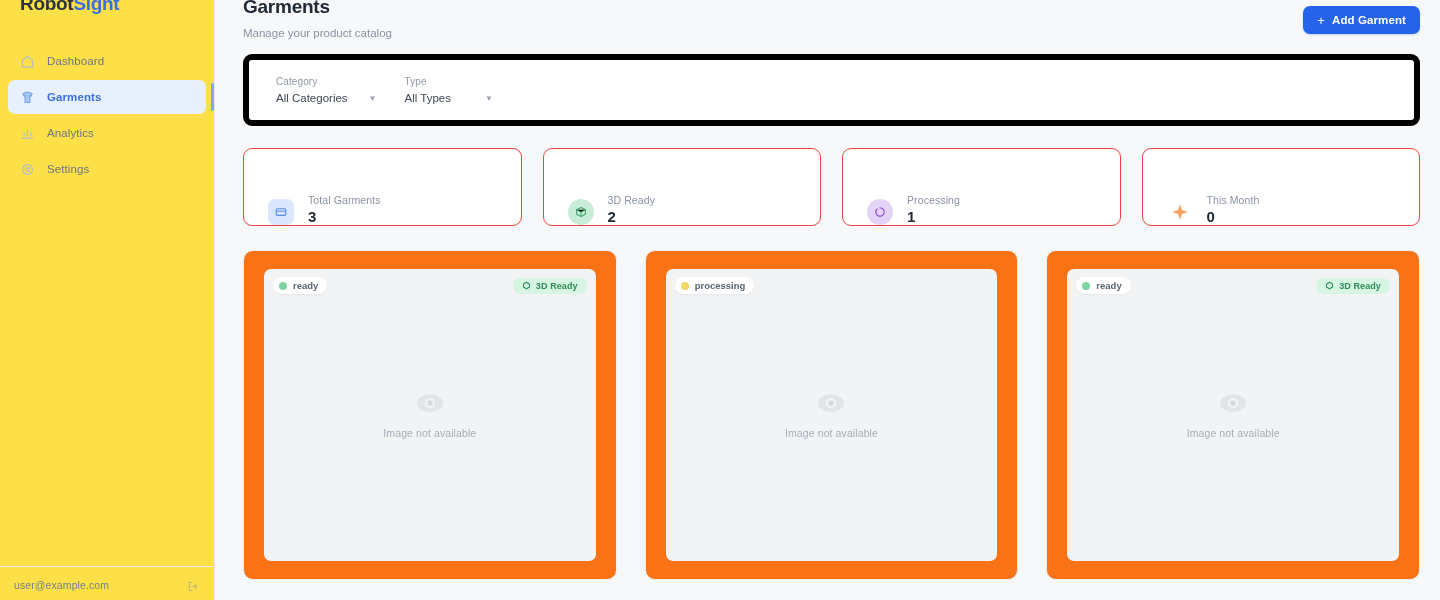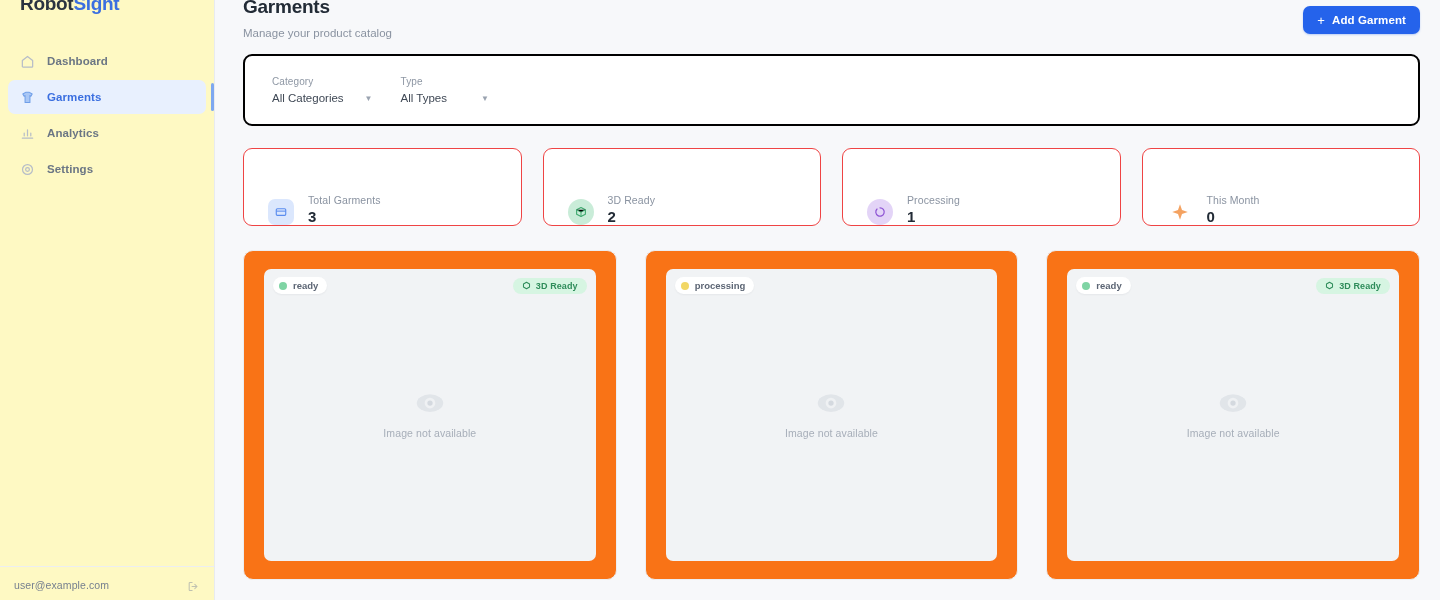--- a/index.html
+++ b/index.html
@@ -8,21 +8,21 @@
     overflow: hidden;
     font-family: "Liberation Sans", sans-serif;
     background: #ffffff;
     -webkit-font-smoothing: antialiased;
   }
   .app { display: flex; width: 1440px; height: 600px; }
 
   
   .sidebar {
     width: 215px; height: 600px;
-    background: #fef9c3;
+    background: #fde047;
     border-right: 1px solid #e8ebef;
     display: flex; flex-direction: column;
     position: relative;
     flex: 0 0 215px;
   }
   .brand {
     height: 26px;
     display: flex; align-items: flex-end;
     padding: 0 20px 2px 20px;
     overflow: hidden;
@@ -42,21 +42,21 @@
     cursor: pointer;
     position: relative;
   }
   .nav-item.active { background: #e8f0fe; }
   .nav-item.active::after {
     content: ""; position: absolute; right: -8px; top: 3px;
     width: 3px; height: 28px; border-radius: 2px; background: #7ea8f0;
   }
   .nav-ico { width: 15px; height: 15px; flex: 0 0 15px; display: block; }
   .nav-label {
-    font-size: 11.5px; color: #6b7684; font-weight: 700;
+    font-size: 11.5px; color: #6b7684; font-weight: 400;
     letter-spacing: 0.1px;
   }
   .nav-item.active .nav-label { color: #3b6fe0; font-weight: 600; }
 
   .sidebar-footer {
     margin-top: auto;
     border-top: 1px solid #eceef2;
     padding: 9px 14px 6px 14px;
     display: flex; align-items: center; justify-content: space-between;
     height: 34px;
@@ -96,21 +96,21 @@
     box-shadow: 0 1px 2px rgba(37,99,235,.28);
     letter-spacing: .1px;
   }
   .plus-ico { font-size: 13px; line-height: 1; font-weight: 400; }
 
   .content { padding: 0 20px 0 28px; }
 
   
   .filter-bar {
     background: #ffffff;
-    border: 2px solid #000000;
+    border: 6px solid #000000;
     border-radius: 9px;
     height: 72px;
     display: flex; align-items: center;
     padding: 0 27px;
     gap: 28px;
   }
   .filter-group { display: flex; flex-direction: column; gap: 5px; }
   .filter-label { font-size: 10px; color: #8e97a4; letter-spacing: .1px; }
   .filter-select {
     display: flex; align-items: center; gap: 21px;

